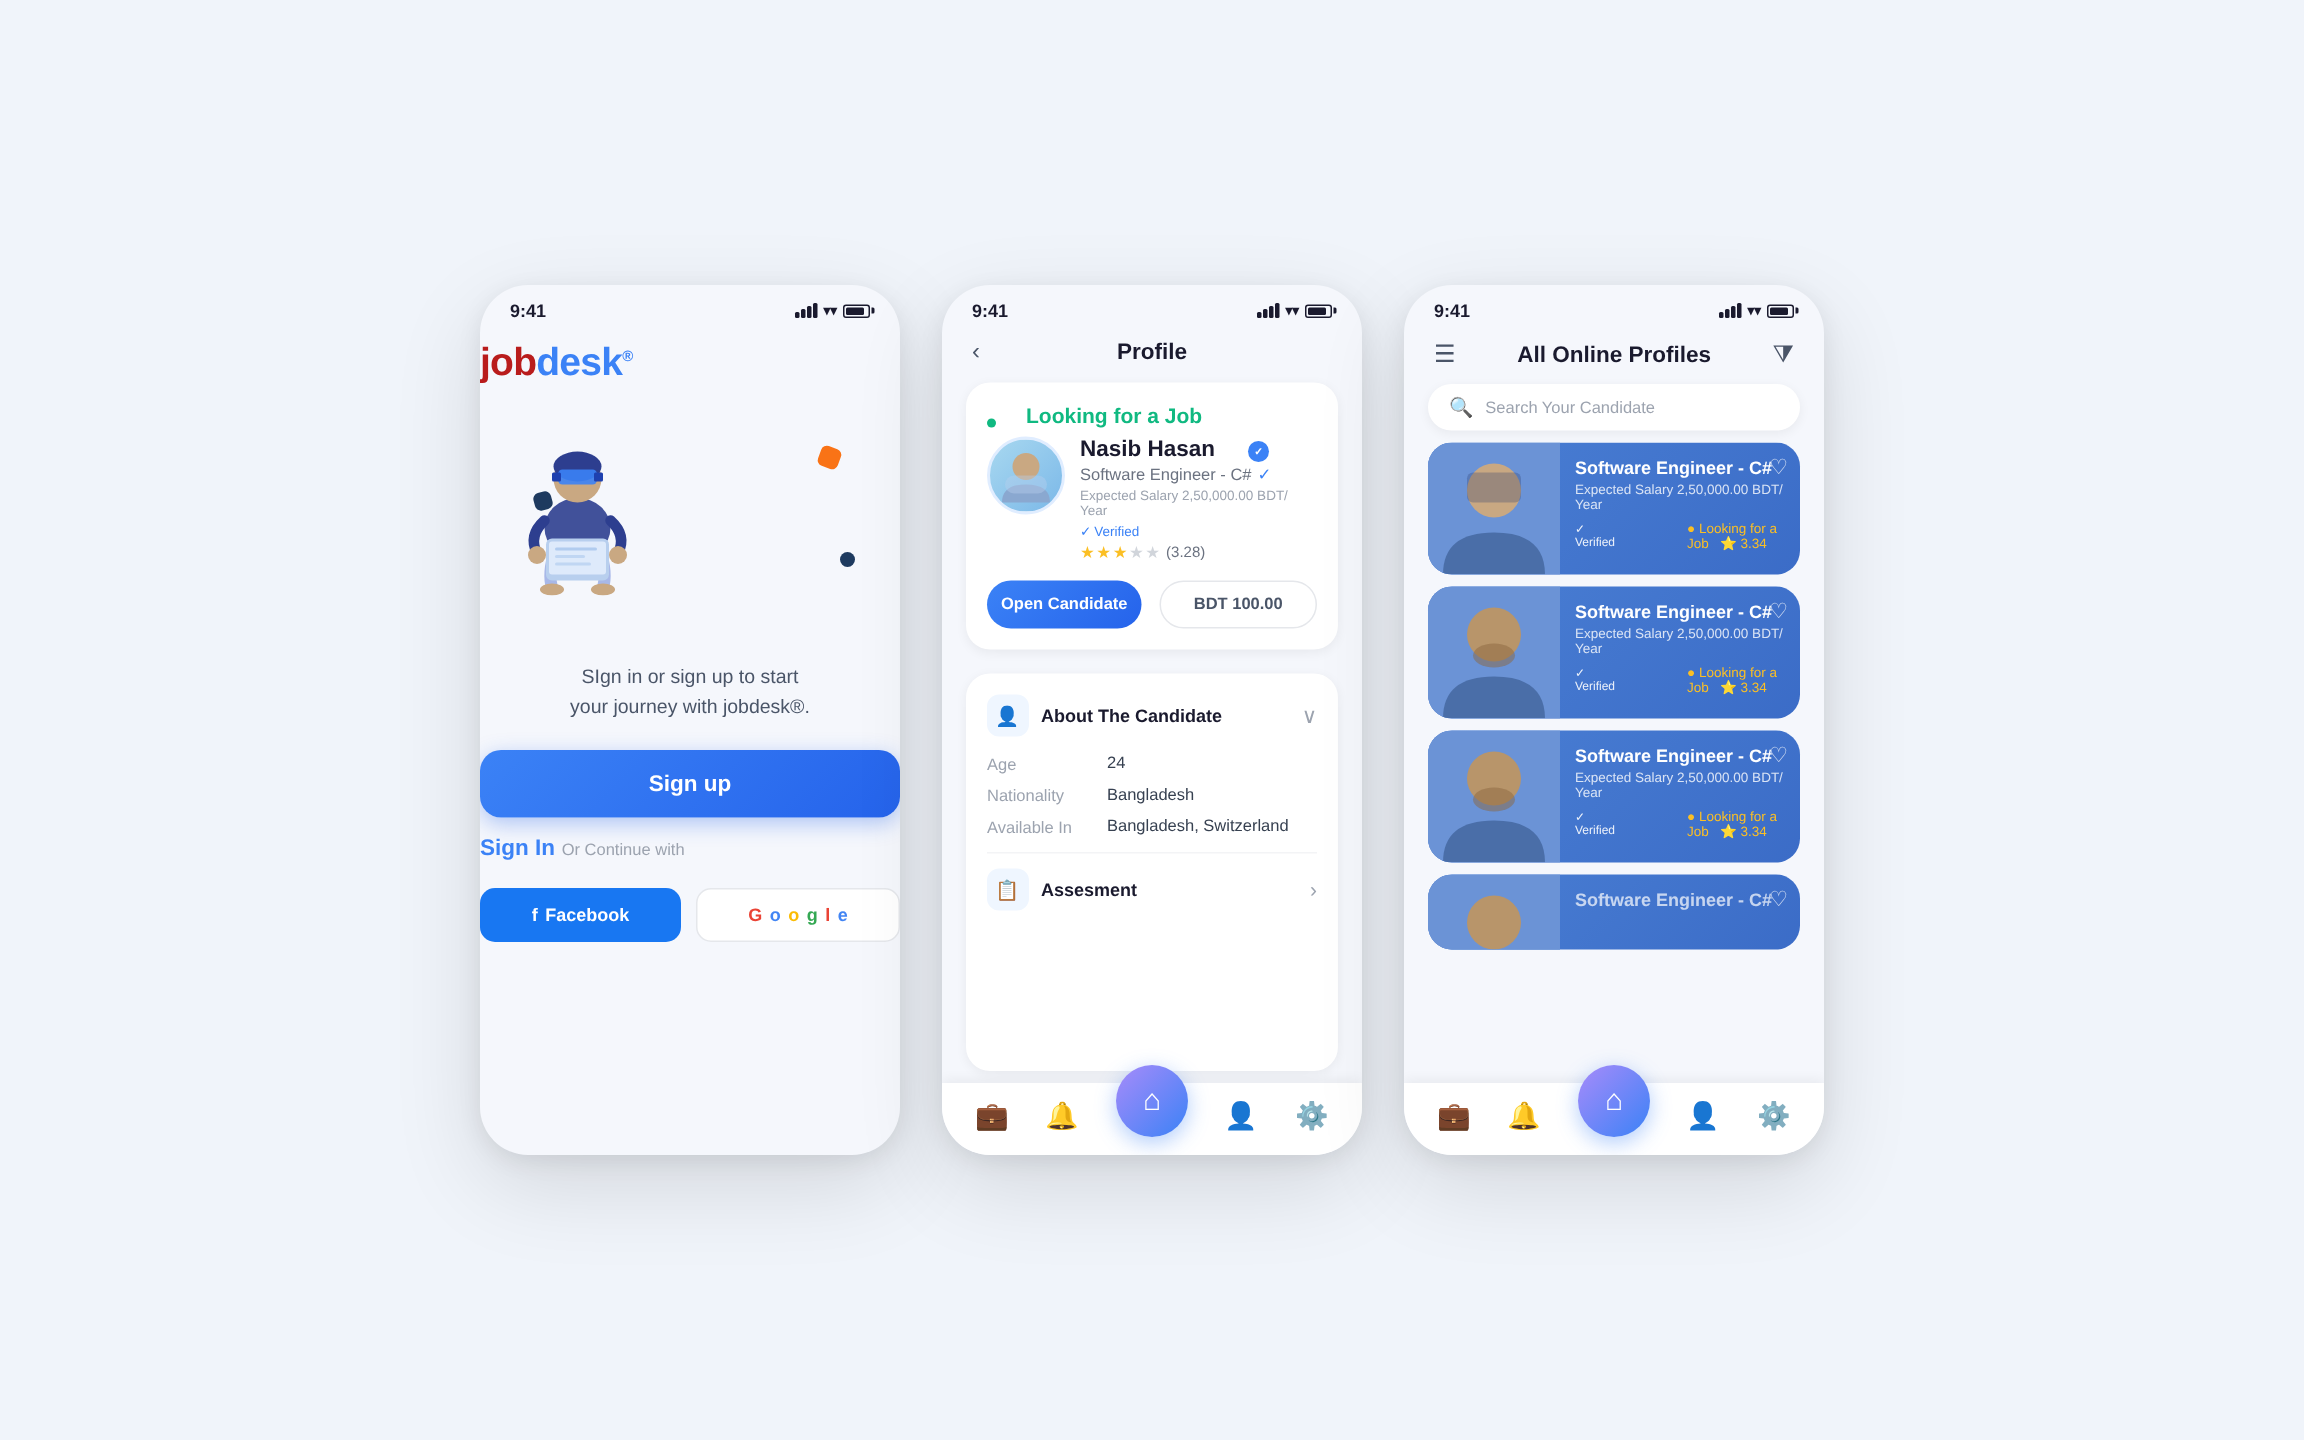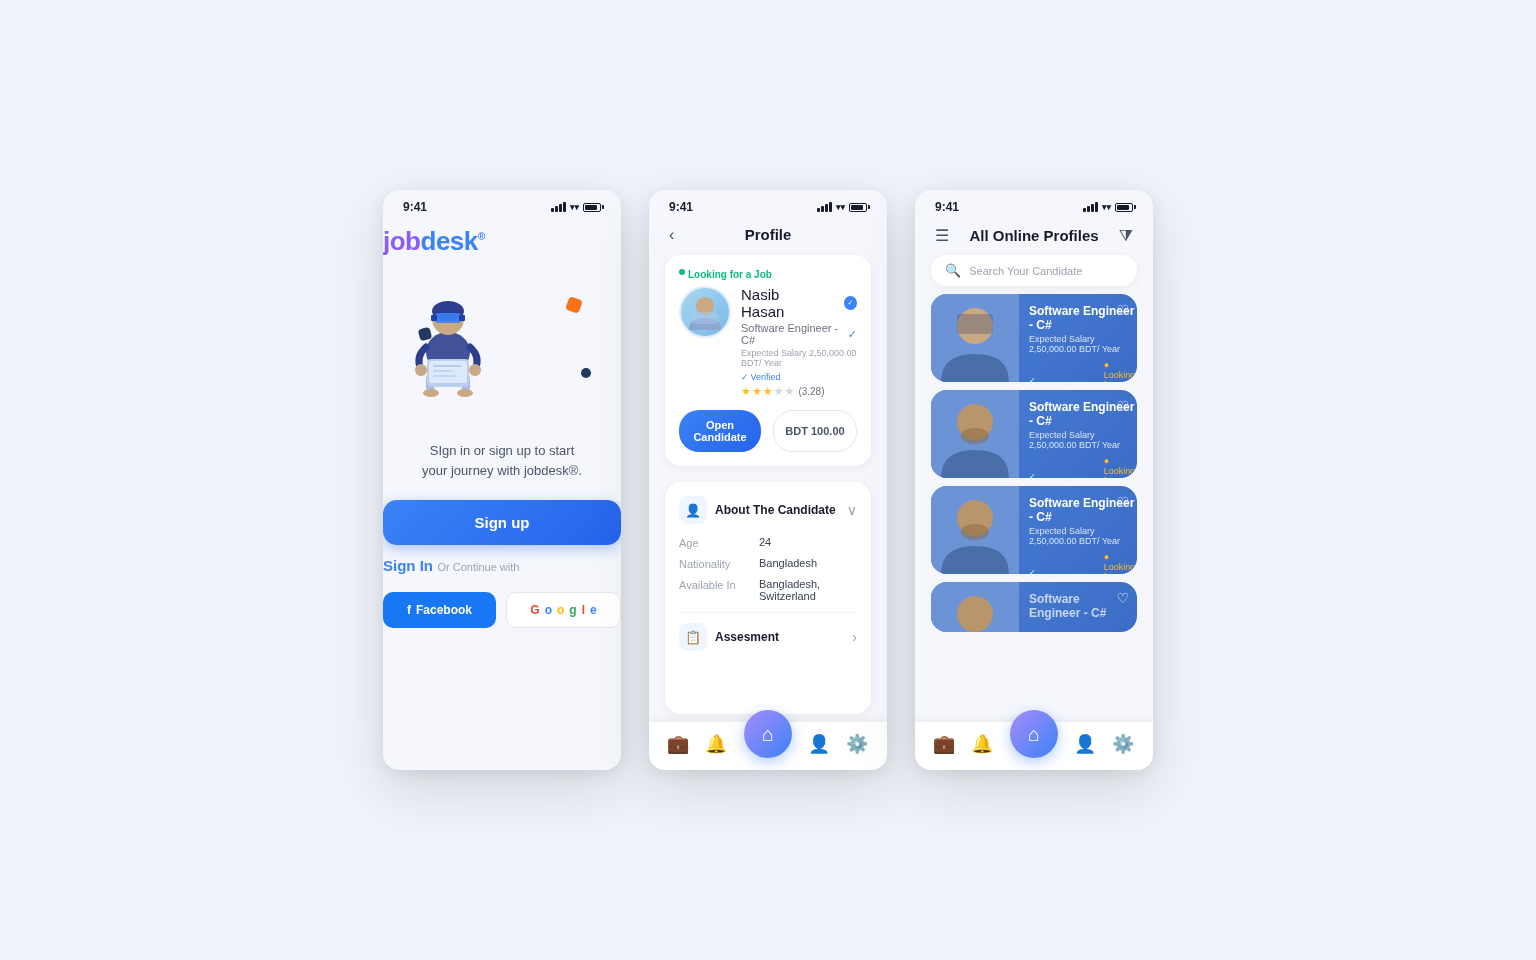--- a/index.html
+++ b/index.html
@@ -14,25 +14,25 @@
     }
     .phones-container {
       display: flex;
       gap: 28px;
       align-items: center;
       justify-content: center;
     }
     
     .phone {
       background: #f5f7fc;
-      border-radius: 16px;
+      border-radius: 32px;
       box-shadow: 0 20px 60px rgba(0,0,0,0.12), 0 4px 16px rgba(0,0,0,0.08);
       overflow: hidden;
       position: relative;
-      width: 238px;
+      width: 280px;
       height: 580px;
       display: flex;
       flex-direction: column;
     }
     
     .status-bar {
       display: flex;
       justify-content: space-between;
       align-items: center;
       padding: 10px 20px 4px;
@@ -97,26 +97,26 @@
     .phone-header-profile {
       display: flex; align-items: center; justify-content: center;
       padding: 8px 20px 4px; position: relative; flex-shrink: 0;
     }
     .back-btn { position: absolute; left: 20px; font-size: 16px; color: #4a5568; cursor: pointer; }
     .header-title { font-size: 15px; font-weight: 700; color: #1a1a2e; }
     .profile-card {
       background: white; margin: 8px 16px; border-radius: 16px;
       padding: 14px; box-shadow: 0 2px 8px rgba(0,0,0,0.06);
     }
-    .looking-badge { font-size: 10px; color: #10b981; font-weight: 600; margin-bottom: 6px; display: flex; align-items: flex-start; gap: 3px; }
+    .looking-badge { font-size: 14px; color: #10b981; font-weight: 600; margin-bottom: 6px; display: flex; align-items: flex-end; gap: 20px; }
     .looking-dot { width: 6px; height: 6px; background: #10b981; border-radius: 50%; }
     .profile-row { display: flex; gap: 10px; align-items: flex-start; }
     .avatar-wrap { width: 52px; height: 52px; border-radius: 50%; overflow: hidden; background: linear-gradient(135deg, #a8d8f0, #7bb8e8); flex-shrink: 0; display: flex; align-items: center; justify-content: center; border: 2px solid #e0edff; }
     .profile-info { flex: 1; }
-    .profile-name { font-size: 15px; font-weight: 400; color: #1a1a2e; display: flex; align-items: center; gap: 22px; }
+    .profile-name { font-size: 15px; font-weight: 700; color: #1a1a2e; display: flex; align-items: flex-end; gap: 22px; }
     .verified-shield { width: 14px; height: 14px; background: #3b82f6; border-radius: 50%; display: inline-flex; align-items: center; justify-content: center; font-size: 7px; color: white; }
     .profile-title { font-size: 11px; color: #6b7280; margin: 2px 0; display: flex; align-items: center; gap: 4px; }
     .profile-salary { font-size: 9px; color: #9ca3af; margin-bottom: 4px; }
     .verified-text { font-size: 9px; color: #3b82f6; display: flex; align-items: center; gap: 2px; }
     .stars { display: flex; gap: 1px; align-items: center; margin-top: 3px; }
     .star { font-size: 11px; color: #fbbf24; }
     .star-empty { font-size: 11px; color: #d1d5db; }
     .rating-num { font-size: 10px; color: #6b7280; margin-left: 3px; }
     .profile-actions { display: flex; gap: 12px; margin-top: 12px; }
     .btn-open {
@@ -207,21 +207,21 @@
       </div>
     </div>
 
     <div class="phone-content phone-1" style="position:relative;">
       
       <div class="shape shape-1"></div>
       <div class="shape shape-2"></div>
       <div class="shape shape-3"></div>
 
       <div class="logo">
-        <span style="color:#8b5cf6">job</span><span style="color:#3b82f6">desk</span><span style="color:#3b82f6; font-size:10px; vertical-align:super;">®</span>
+        <span style="color:#b91c1c">job</span><span style="color:#3b82f6">desk</span><span style="color:#3b82f6; font-size:10px; vertical-align:super;">®</span>
       </div>
 
       
       <div class="hero-illustration">
         <svg class="figure-svg" viewBox="0 0 130 130" xmlns="http://www.w3.org/2000/svg">
 
           <ellipse cx="65" cy="85" rx="22" ry="20" fill="#2d3e8f" opacity="0.9"></ellipse>
 
           <circle cx="65" cy="52" r="16" fill="#c9a882"></circle>
 

